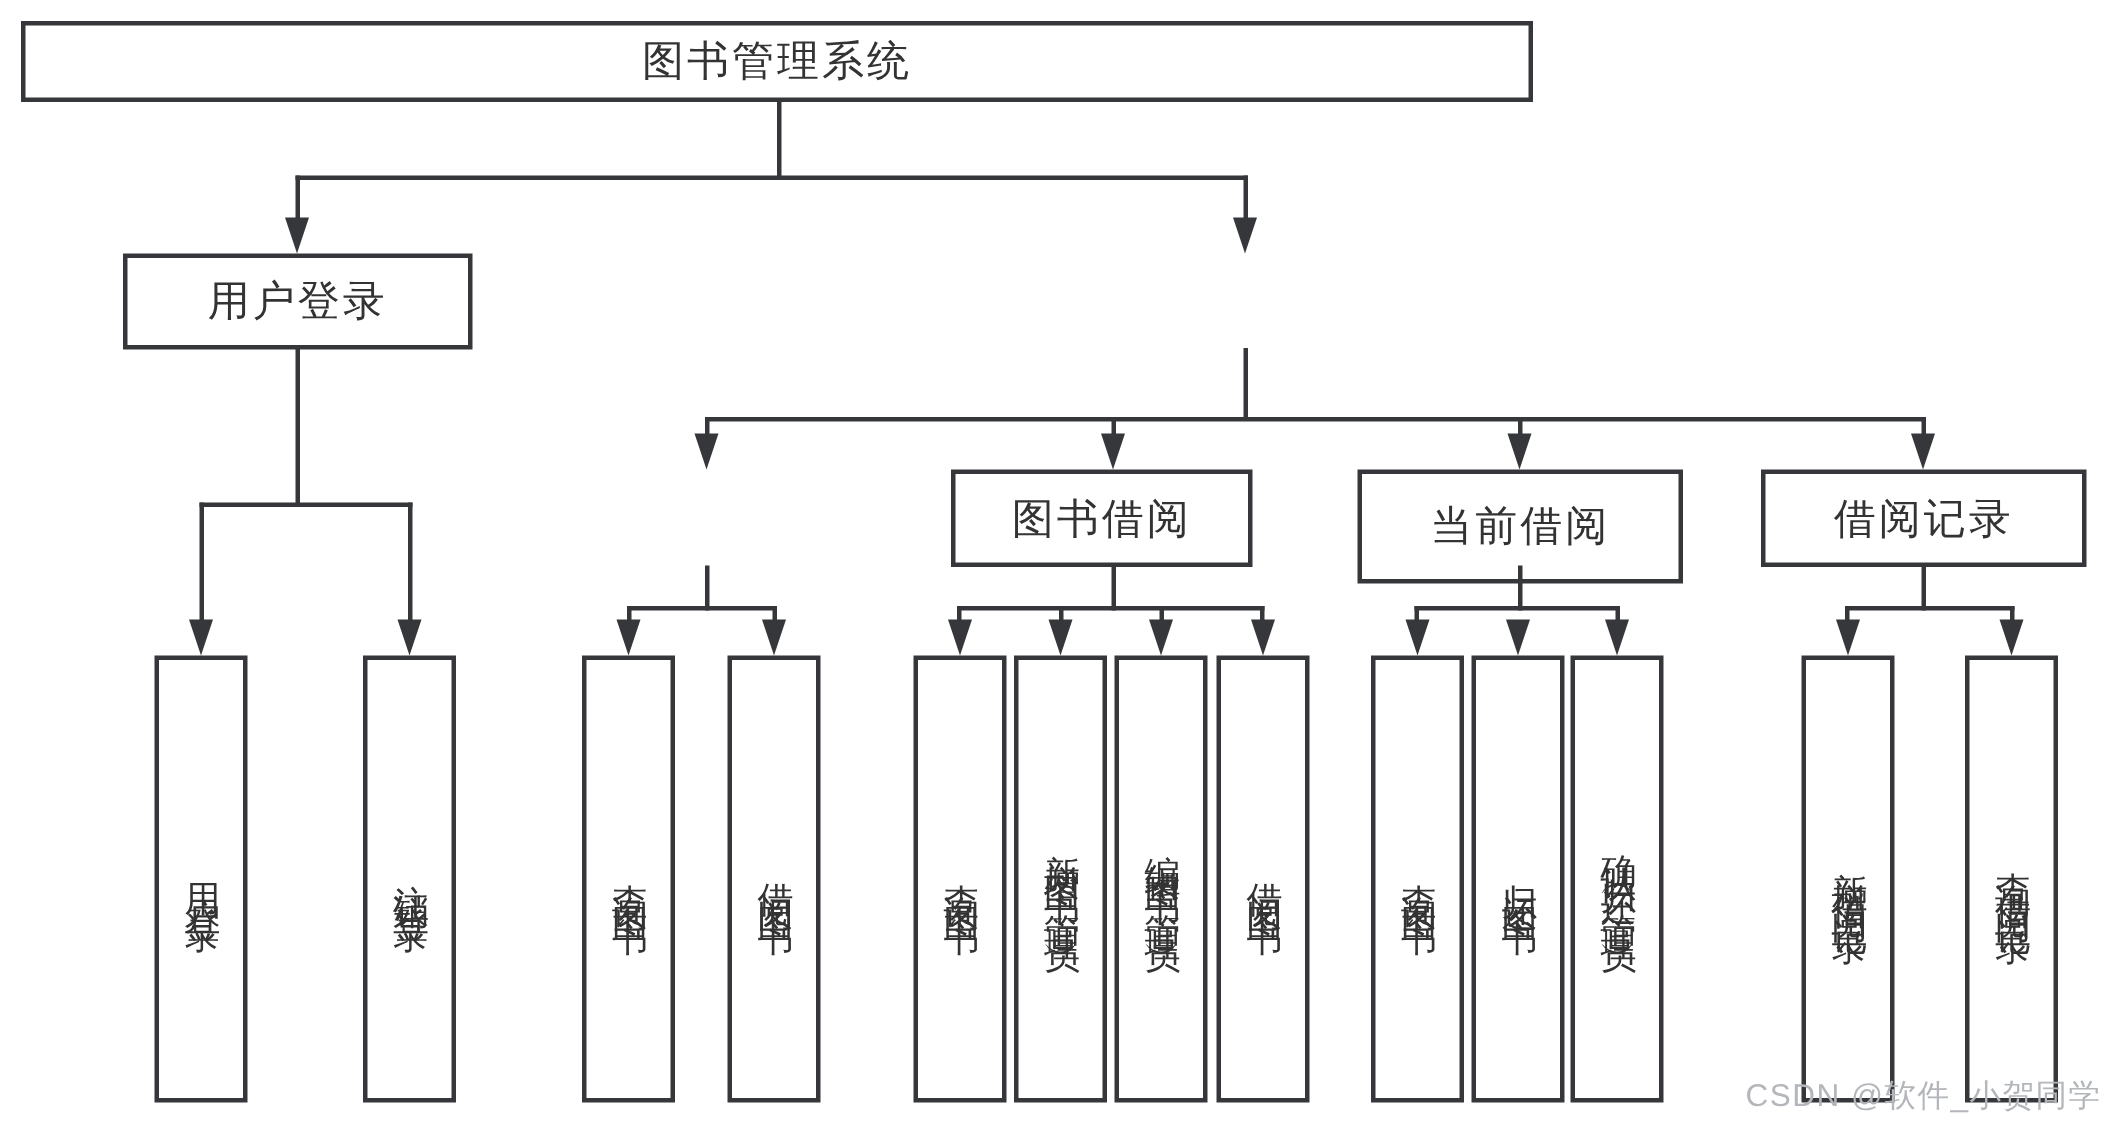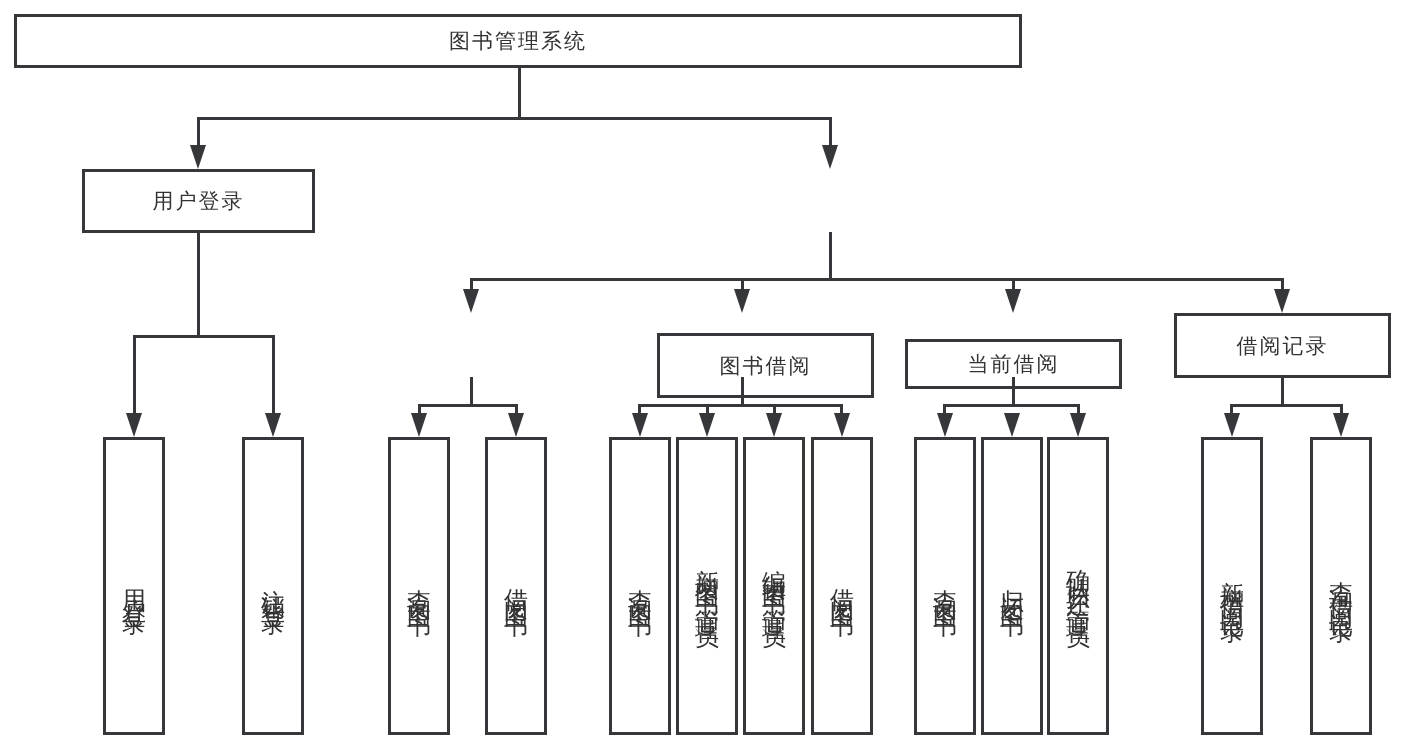--- a/index.html
+++ b/index.html
@@ -20,21 +20,21 @@
   .box{
     position:absolute;
     box-sizing:border-box;
     border:3px solid var(--line);
     background:#fff;
     display:flex;
     align-items:center;
     justify-content:center;
   }
   .h-label{
-    font-size:21px;
+    font-size:28px;
     letter-spacing:2px;
     white-space:nowrap;
   }
   .v-label{
     writing-mode:vertical-rl;
     text-orientation:mixed;
     font-size:24px;
     letter-spacing:8px;
     line-height:1;
     white-space:nowrap;
@@ -68,24 +68,24 @@
 <div class="canvas">
 
   <div class="box" style="left:14px;top:14px;width:1008px;height:54px;">
     <span class="h-label">图书管理系统</span>
   </div>
 
   <div class="box" style="left:82px;top:169px;width:233px;height:64px;">
     <span class="h-label">用户登录</span>
   </div>
 
-  <div class="box" style="left:657px;top:313px;width:217px;height:65px;margin-top:20px;">
+  <div class="box" style="left:634px;top:313px;width:201px;height:65px;">
     <span class="h-label">图书借阅</span>
   </div>
-  <div class="box" style="left:905px;top:313px;width:217px;height:50px;margin-top:26px;">
+  <div class="box" style="left:905px;top:313px;width:217px;height:76px;">
     <span class="h-label">当前借阅</span>
   </div>
   <div class="box" style="left:1174px;top:313px;width:217px;height:65px;">
     <span class="h-label">借阅记录</span>
   </div>
 
   <div class="box" style="left:103px;top:437px;width:62px;height:298px;">
     <span class="v-label">用户登录</span>
   </div>
   <div class="box" style="left:242px;top:437px;width:62px;height:298px;">
@@ -176,14 +176,15 @@
   <div class="arrow" style="left:1004px;top:413px;"></div>
   <div class="arrow" style="left:1070px;top:413px;"></div>
 
   <div class="vline" style="left:1281px;top:377px;height:30px;"></div>
   <div class="hline" style="left:1230px;top:404px;width:113px;"></div>
   <div class="vline" style="left:1230px;top:404px;height:12px;"></div>
   <div class="vline" style="left:1340px;top:404px;height:12px;"></div>
   <div class="arrow" style="left:1224px;top:413px;"></div>
   <div class="arrow" style="left:1333px;top:413px;"></div>
 
+  <div class="watermark">CSDN @软件_小贺同学</div>
 
 </div>
 
 </body></html>

